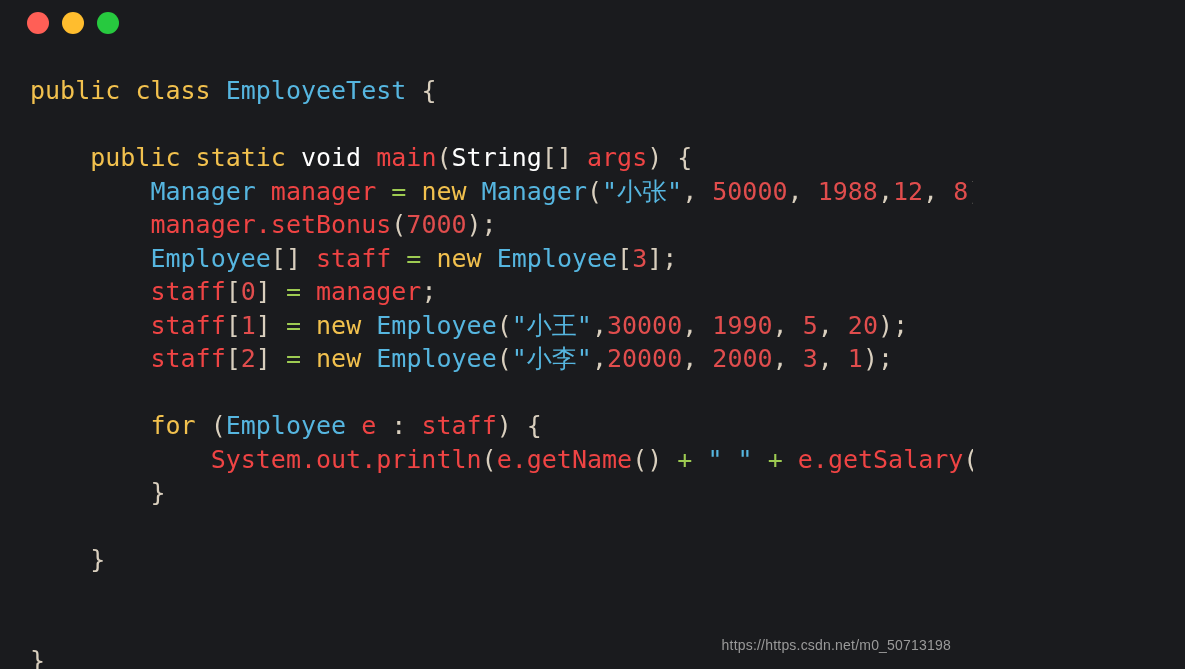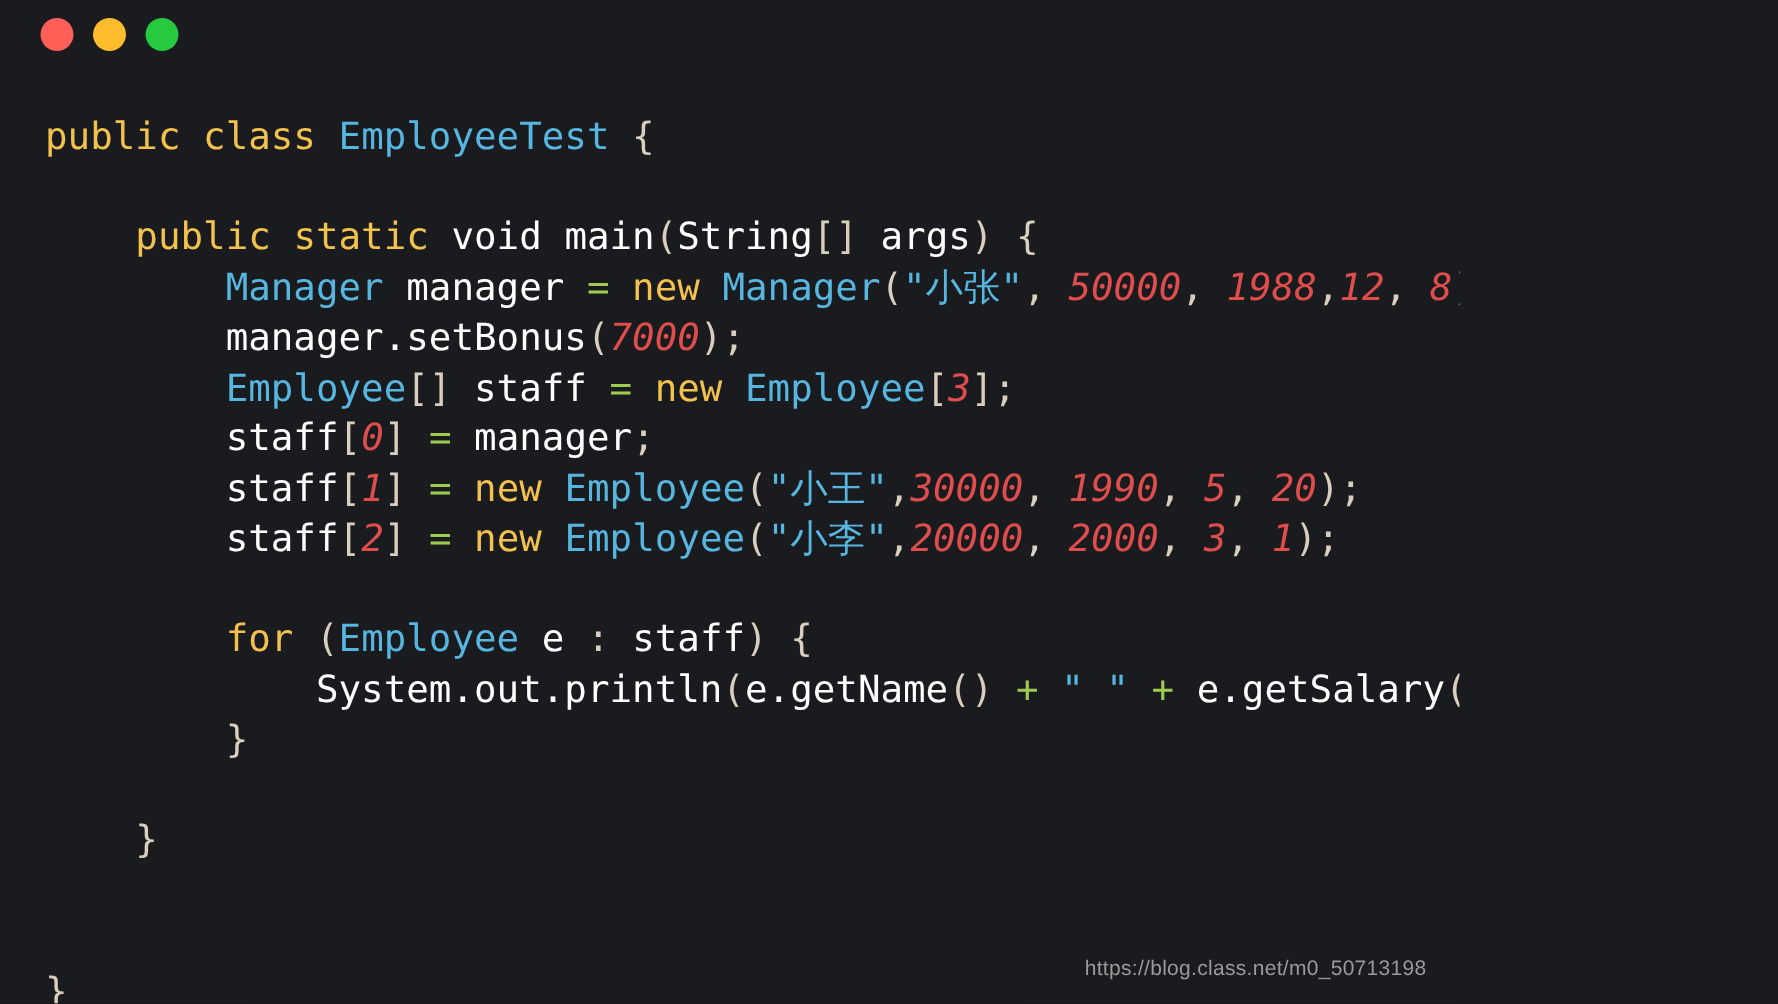--- a/index.html
+++ b/index.html
@@ -53,22 +53,22 @@
   .line {
     height: 33.5px;
     white-space: pre;
   }
   .line.blank { color: transparent; }
 
   
   .t-kw       { color: #f2c14e; }   
   .t-type     { color: #56b6e0; }   
   .t-prim     { color: #ffffff; }   
-  .t-ident    { color: #ffffff; }
-  .t-num      { color: #e04d4d; font-style: italic; }
+  .t-ident    { color: #ef4444; }
+  .t-num      { color: #e04d4d; }
   .t-str      { color: #56b6e0; }
   .t-punc     { color: #d9cfbe; }   
   .t-op       { color: #9ecb52; }   
   .t-plain    { color: #d9cfbe; }
 
   
   .watermark {
     position: absolute;
     right: 22px;
     bottom: 16px;
@@ -86,15 +86,15 @@
   <div class="titlebar">
     <div class="dots">
       <span class="dot" style="background: rgb(255, 95, 86);"></span>
       <span class="dot" style="background: rgb(255, 189, 46);"></span>
       <span class="dot" style="background: rgb(39, 201, 63);"></span>
     </div>
   </div>
 
   <div class="code" id="code-body"><div class="line"><span class="t-kw">public</span><span class="t-plain"> </span><span class="t-kw">class</span><span class="t-plain"> </span><span class="t-type">EmployeeTest</span><span class="t-plain"> </span><span class="t-punc">{</span></div><div class="line blank">&nbsp;</div><div class="line"><span class="t-plain">    </span><span class="t-kw">public</span><span class="t-plain"> </span><span class="t-kw">static</span><span class="t-plain"> </span><span class="t-prim">void</span><span class="t-plain"> </span><span class="t-ident">main</span><span class="t-punc">(</span><span class="t-prim">String</span><span class="t-punc">[]</span><span class="t-plain"> </span><span class="t-ident">args</span><span class="t-punc">)</span><span class="t-plain"> </span><span class="t-punc">{</span></div><div class="line"><span class="t-plain">        </span><span class="t-type">Manager</span><span class="t-plain"> </span><span class="t-ident">manager</span><span class="t-plain"> </span><span class="t-op">=</span><span class="t-plain"> </span><span class="t-kw">new</span><span class="t-plain"> </span><span class="t-type">Manager</span><span class="t-punc">(</span><span class="t-str">"小张"</span><span class="t-punc">,</span><span class="t-plain"> </span><span class="t-num">50000</span><span class="t-punc">,</span><span class="t-plain"> </span><span class="t-num">1988</span><span class="t-punc">,</span><span class="t-num">12</span><span class="t-punc">,</span><span class="t-plain"> </span><span class="t-num">8</span><span class="t-punc">)</span><span class="t-punc">;</span></div><div class="line"><span class="t-plain">        </span><span class="t-ident">manager</span><span class="t-ident">.</span><span class="t-ident">setBonus</span><span class="t-punc">(</span><span class="t-num">7000</span><span class="t-punc">)</span><span class="t-punc">;</span></div><div class="line"><span class="t-plain">        </span><span class="t-type">Employee</span><span class="t-punc">[]</span><span class="t-plain"> </span><span class="t-ident">staff</span><span class="t-plain"> </span><span class="t-op">=</span><span class="t-plain"> </span><span class="t-kw">new</span><span class="t-plain"> </span><span class="t-type">Employee</span><span class="t-punc">[</span><span class="t-num">3</span><span class="t-punc">]</span><span class="t-punc">;</span></div><div class="line"><span class="t-plain">        </span><span class="t-ident">staff</span><span class="t-punc">[</span><span class="t-num">0</span><span class="t-punc">]</span><span class="t-plain"> </span><span class="t-op">=</span><span class="t-plain"> </span><span class="t-ident">manager</span><span class="t-punc">;</span></div><div class="line"><span class="t-plain">        </span><span class="t-ident">staff</span><span class="t-punc">[</span><span class="t-num">1</span><span class="t-punc">]</span><span class="t-plain"> </span><span class="t-op">=</span><span class="t-plain"> </span><span class="t-kw">new</span><span class="t-plain"> </span><span class="t-type">Employee</span><span class="t-punc">(</span><span class="t-str">"小王"</span><span class="t-punc">,</span><span class="t-num">30000</span><span class="t-punc">,</span><span class="t-plain"> </span><span class="t-num">1990</span><span class="t-punc">,</span><span class="t-plain"> </span><span class="t-num">5</span><span class="t-punc">,</span><span class="t-plain"> </span><span class="t-num">20</span><span class="t-punc">)</span><span class="t-punc">;</span></div><div class="line"><span class="t-plain">        </span><span class="t-ident">staff</span><span class="t-punc">[</span><span class="t-num">2</span><span class="t-punc">]</span><span class="t-plain"> </span><span class="t-op">=</span><span class="t-plain"> </span><span class="t-kw">new</span><span class="t-plain"> </span><span class="t-type">Employee</span><span class="t-punc">(</span><span class="t-str">"小李"</span><span class="t-punc">,</span><span class="t-num">20000</span><span class="t-punc">,</span><span class="t-plain"> </span><span class="t-num">2000</span><span class="t-punc">,</span><span class="t-plain"> </span><span class="t-num">3</span><span class="t-punc">,</span><span class="t-plain"> </span><span class="t-num">1</span><span class="t-punc">)</span><span class="t-punc">;</span></div><div class="line blank">&nbsp;</div><div class="line"><span class="t-plain">        </span><span class="t-kw">for</span><span class="t-plain"> </span><span class="t-punc">(</span><span class="t-type">Employee</span><span class="t-plain"> </span><span class="t-ident">e</span><span class="t-plain"> </span><span class="t-punc">:</span><span class="t-plain"> </span><span class="t-ident">staff</span><span class="t-punc">)</span><span class="t-plain"> </span><span class="t-punc">{</span></div><div class="line"><span class="t-plain">            </span><span class="t-ident">System</span><span class="t-ident">.</span><span class="t-ident">out</span><span class="t-ident">.</span><span class="t-ident">println</span><span class="t-punc">(</span><span class="t-ident">e</span><span class="t-ident">.</span><span class="t-ident">getName</span><span class="t-punc">()</span><span class="t-plain"> </span><span class="t-op">+</span><span class="t-plain"> </span><span class="t-str">" "</span><span class="t-plain"> </span><span class="t-op">+</span><span class="t-plain"> </span><span class="t-ident">e</span><span class="t-ident">.</span><span class="t-ident">getSalary</span><span class="t-punc">())</span><span class="t-punc">;</span></div><div class="line"><span class="t-plain">        </span><span class="t-punc">}</span></div><div class="line blank">&nbsp;</div><div class="line"><span class="t-plain">    </span><span class="t-punc">}</span></div><div class="line blank">&nbsp;</div><div class="line blank">&nbsp;</div><div class="line"><span class="t-punc">}</span></div></div>
 
-  <div class="watermark">https://blog.class.net/m0_50713198</div>
+  <div class="watermark">https://https.csdn.net/m0_50713198</div>
 
 </div>
 
 </body></html>

